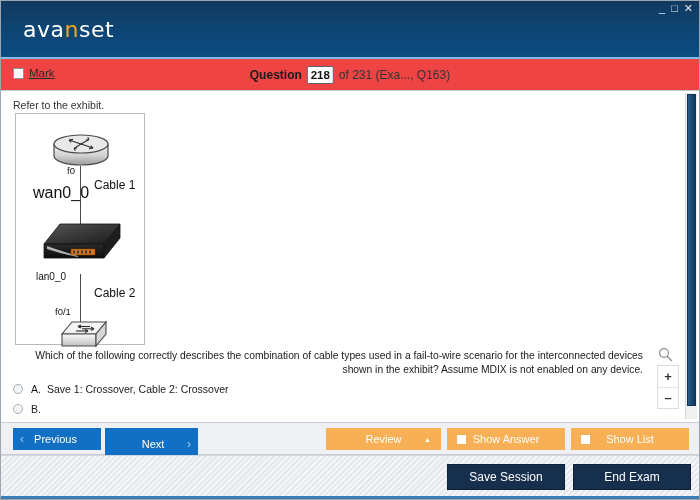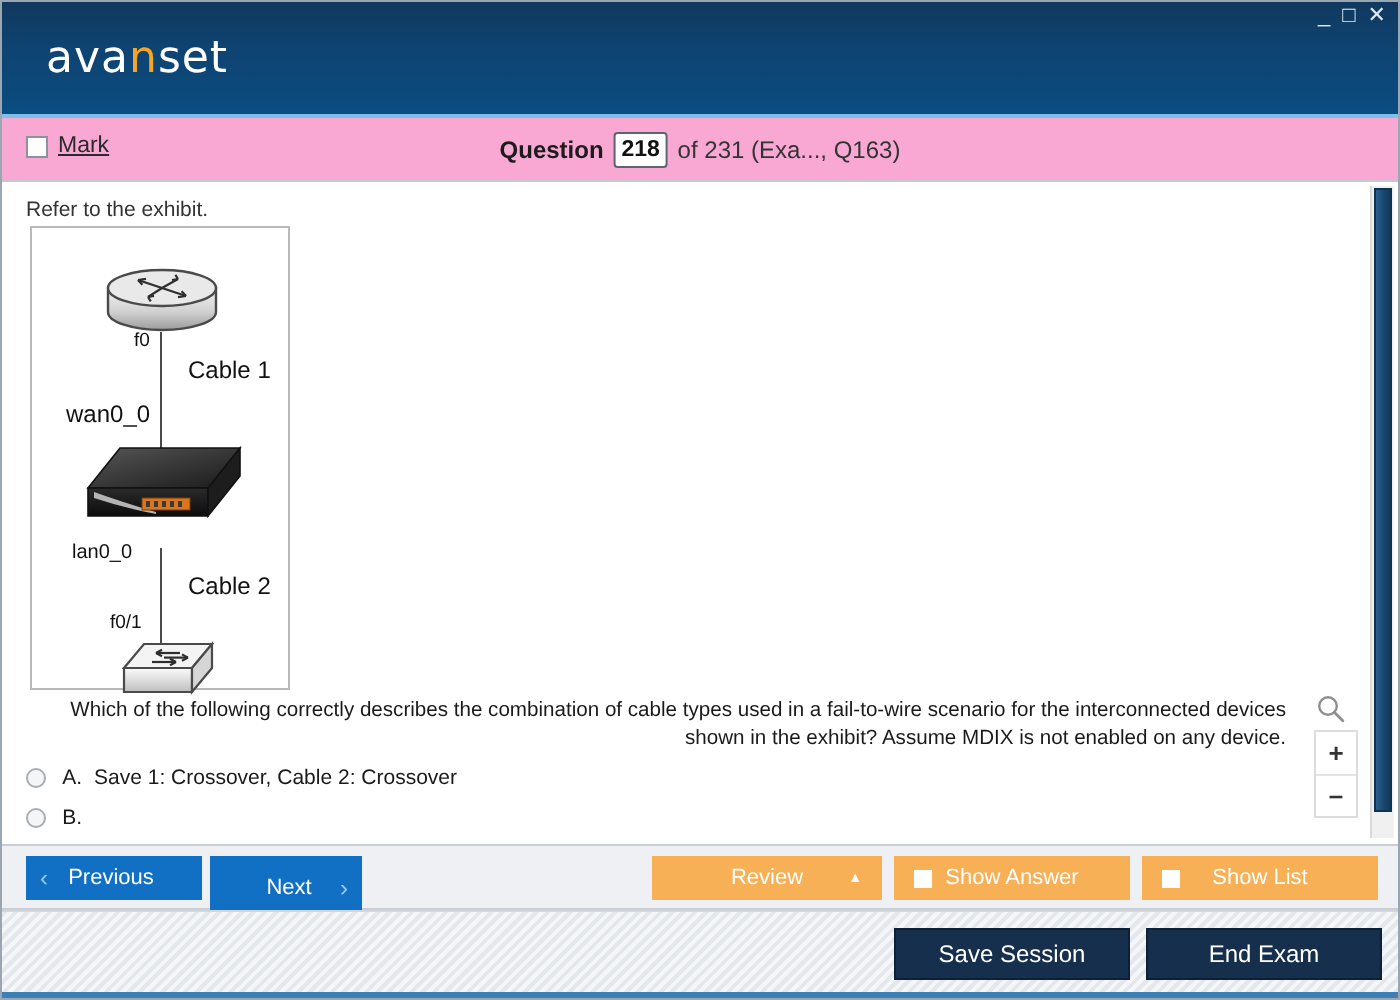--- a/index.html
+++ b/index.html
@@ -46,21 +46,21 @@
     position: absolute; right: 6px; top: 2px;
     display: flex; gap: 6px; align-items: center;
     color: #dfeaf4; font-size: 11px;
   }
   .wincontrols span { cursor: default; line-height: 11px; }
 
   
   .qbar {
     position: relative;
     height: 32px;
-    background: #f9a8d4;
+    background: #ef4444;
     border-bottom: 1px solid #c3c9d1;
     display: flex; align-items: center;
   }
   .mark {
     position: absolute; left: 12px; top: 8px;
     display: flex; align-items: center; gap: 5px;
     font-size: 11.5px; color: #2a2a2a;
   }
   .mark .box {
     width: 11px; height: 11px;
@@ -105,21 +105,21 @@
   
   .cable-line {
     position: absolute; width: 1px; background: #4a4a4a;
     left: 64px;
   }
   .c1 { top: 52px; height: 60px; }
   .c2 { top: 160px; height: 56px; }
 
   .lbl-f0     { position: absolute; left: 51px; top: 51px; font-size: 9.5px; color: #111; }
   .lbl-cab1   { position: absolute; left: 78px; top: 64px; font-size: 12px; color: #111; }
-  .lbl-wan    { position: absolute; left: 17px; top: 86px; font-size: 12px; color: #111; }
+  .lbl-wan    { position: absolute; left: 17px; top: 70px; font-size: 16px; color: #111; }
   .lbl-lan    { position: absolute; left: 20px; top: 157px; font-size: 10px; color: #111; }
   .lbl-cab2   { position: absolute; left: 78px; top: 172px; font-size: 12px; color: #111; }
   .lbl-f01    { position: absolute; left: 39px; top: 192px; font-size: 9.5px; color: #111; }
 
   .router { position: absolute; left: 36px; top: 18px; width: 58px; height: 36px; }
   .server { position: absolute; left: 22px; top: 104px; width: 88px; height: 58px; }
   .switch { position: absolute; left: 42px; top: 205px; width: 52px; height: 34px; }
 
   
   .qtext {
@@ -175,21 +175,21 @@
     background: #eef0f3;
     border-bottom: 1px solid #c9ced6;
   }
   .btn {
     position: absolute; top: 5px; height: 22px;
     display: flex; align-items: center; justify-content: center;
     font-size: 11px; color: #fff; cursor: default; user-select: none;
   }
   .btn-blue { background: #1270c4; }
   .btn-prev { left: 12px; width: 88px; justify-content: space-between; padding: 0 7px; }
-  .btn-next { left: 104px; width: 76px; justify-content: space-between; padding: 16px 7px; }
+  .btn-next { left: 104px; width: 93px; justify-content: space-between; padding: 16px 7px; }
   .chev { font-size: 12px; color: #9fcdf2; }
   .btn-orange { background: #f7b055; }
   .btn-review { left: 325px; width: 115px; justify-content: center; position: absolute; }
   .btn-review .tri { position: absolute; right: 10px; font-size: 7px; color: #fff; }
   .btn-answer { left: 446px; width: 118px; }
   .btn-list   { left: 570px; width: 118px; }
   .chk {
     position: absolute; left: 10px;
     width: 9px; height: 9px; background: #fff;
   }

